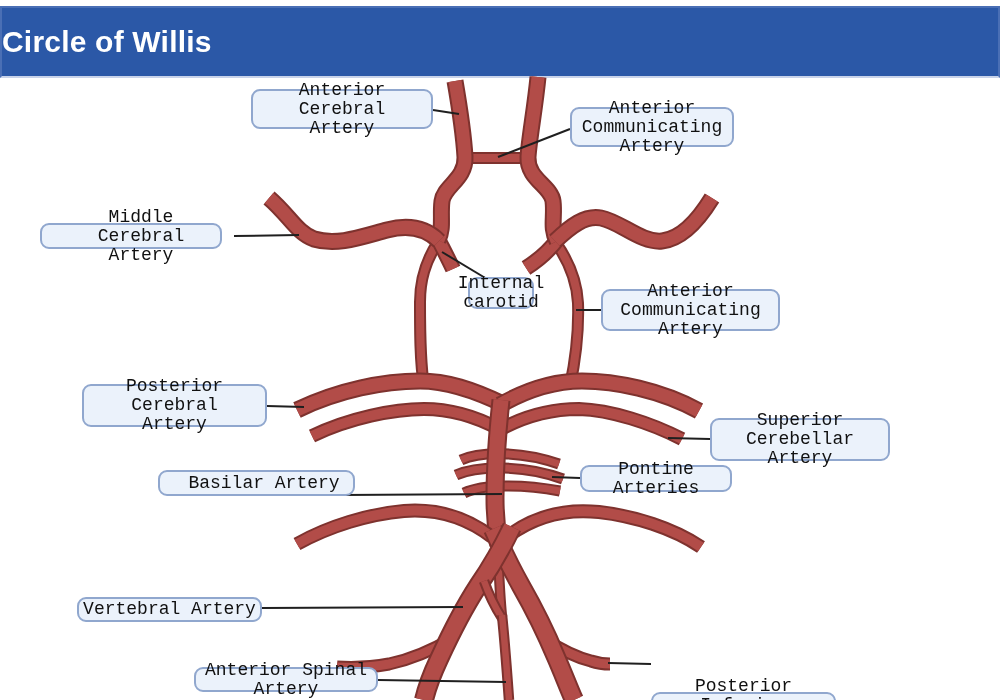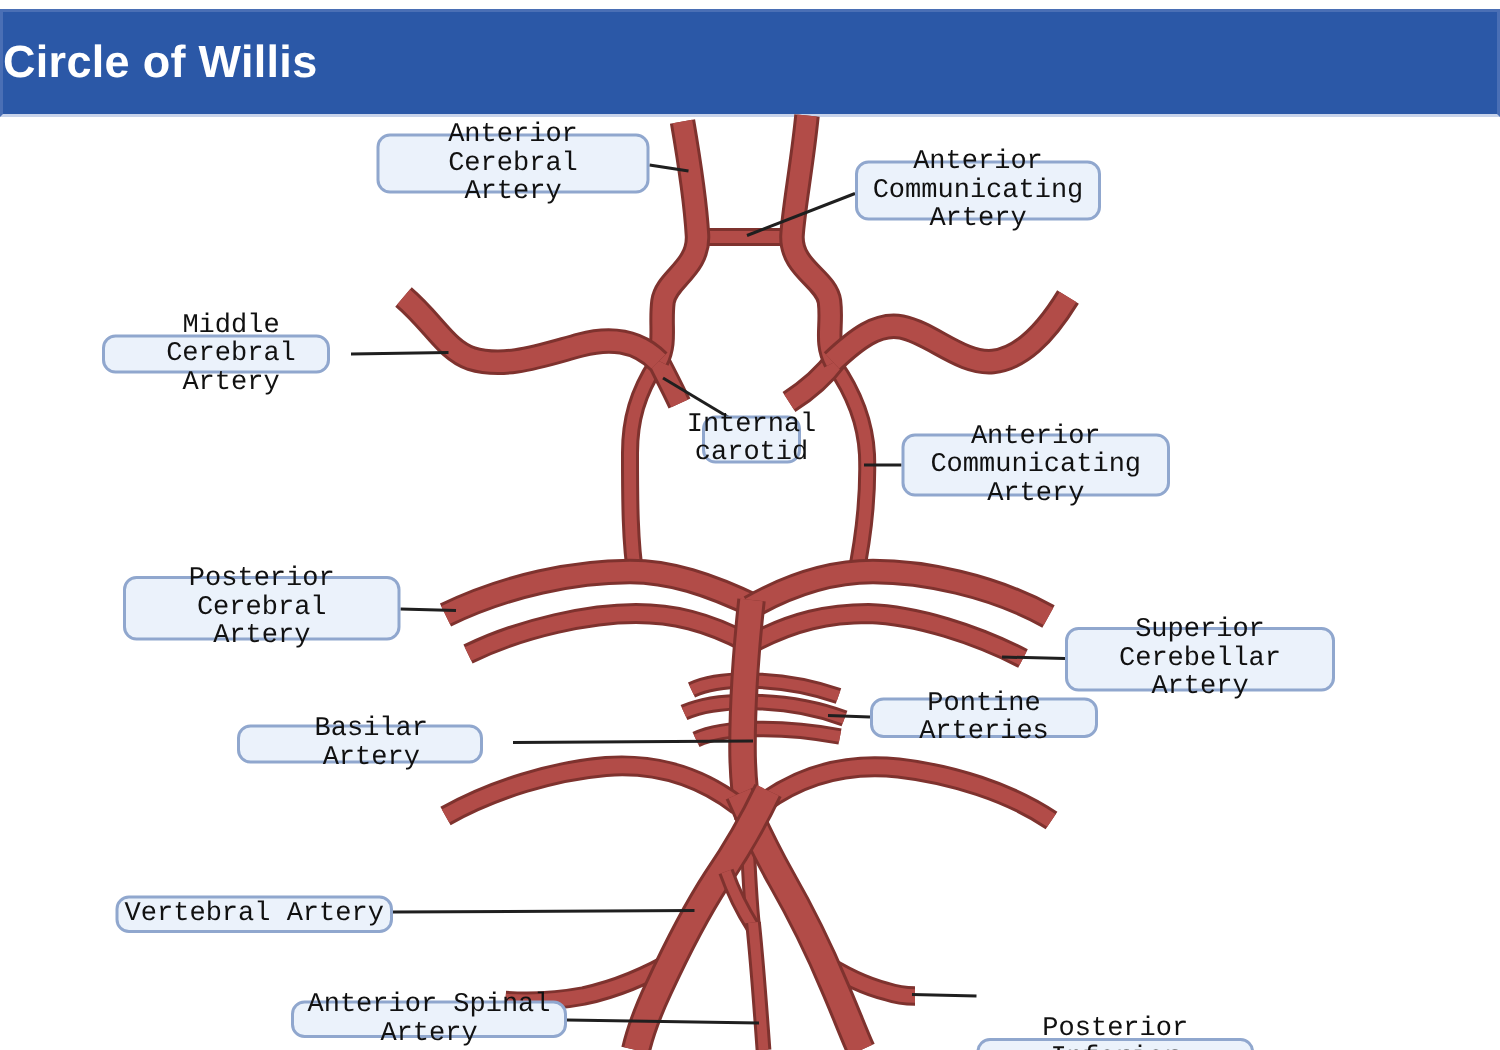--- a/index.html
+++ b/index.html
@@ -142,29 +142,29 @@
       <line class="connector" x1="262" y1="608" x2="463" y2="607"></line>
       <line class="connector" x1="378" y1="680" x2="506" y2="682"></line>
       <line class="connector" x1="651" y1="664" x2="608" y2="663"></line>
     </g>
   </svg>
 
   <div class="label" style="left:251px;top:89px;width:182px;height:40px;">Anterior Cerebral
 Artery</div>
   <div class="label" style="left:570px;top:107px;width:164px;height:40px;">Anterior
 Communicating Artery</div>
-  <div class="label" style="left:68px;top:223px;width:152px;height:26px;padding-left:20px;">Middle Cerebral Artery</div>
+  <div class="label" style="left:40px;top:223px;width:182px;height:26px;padding-left:20px;">Middle Cerebral Artery</div>
   <div class="label" style="left:468px;top:277px;width:66px;height:32px;">Internal
 carotid</div>
   <div class="label" style="left:601px;top:289px;width:179px;height:42px;">Anterior
 Communicating Artery</div>
   <div class="label" style="left:82px;top:384px;width:185px;height:43px;">Posterior Cerebral
 Artery</div>
   <div class="label" style="left:710px;top:418px;width:180px;height:43px;">Superior Cerebellar
 Artery</div>
   <div class="label" style="left:580px;top:465px;width:152px;height:27px;">Pontine Arteries</div>
-  <div class="label" style="left:158px;top:483px;width:164px;height:26px;padding-left:15px;">Basilar Artery</div>
+  <div class="label" style="left:158px;top:470px;width:197px;height:26px;padding-left:15px;">Basilar Artery</div>
   <div class="label" style="left:194px;top:667px;width:184px;height:25px;">Anterior Spinal Artery</div>
   <div class="label" style="left:77px;top:597px;width:185px;height:25px;">Vertebral Artery</div>
   <div class="label" style="left:651px;top:644px;width:185px;height:46px;margin-top:48px;">Posterior Inferior
 Cerebellar Artery</div>
 
 </div>
 
 </body></html>

